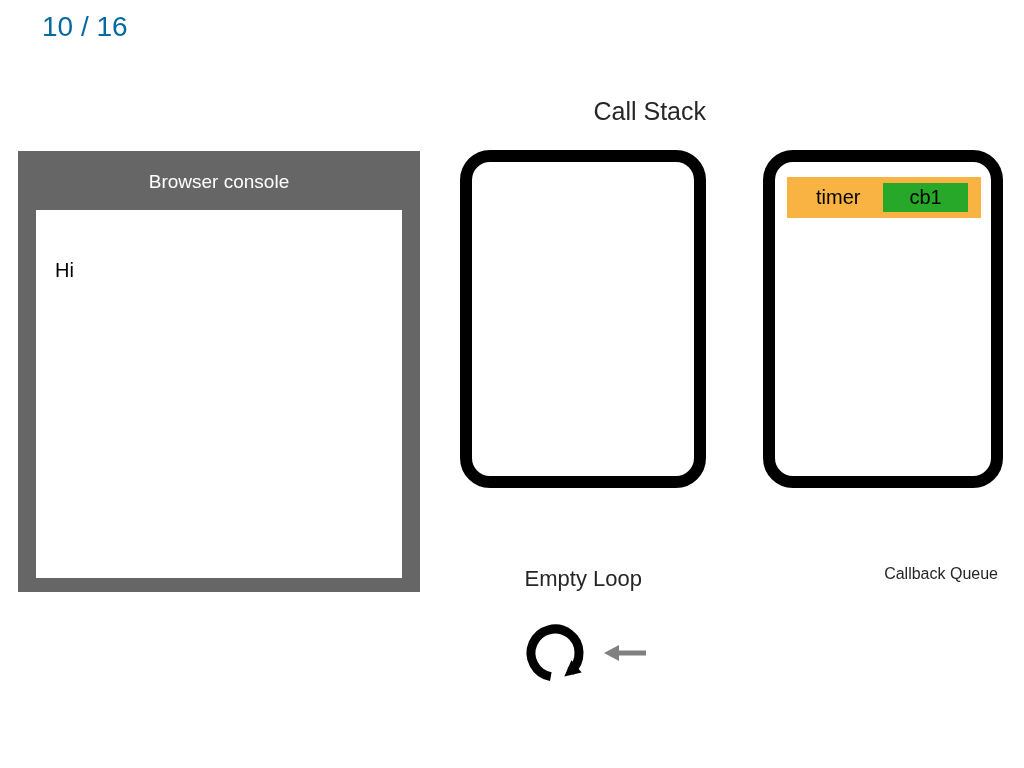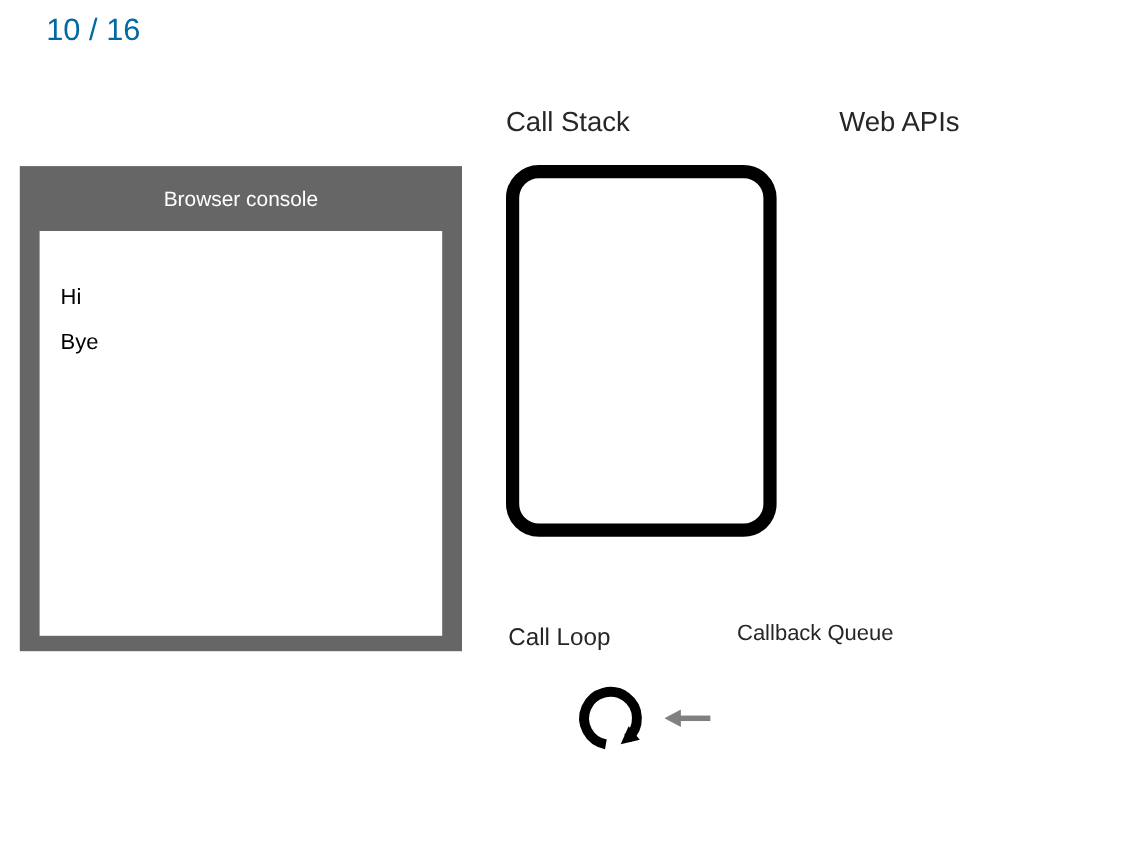--- a/index.html
+++ b/index.html
@@ -68,28 +68,28 @@
     font-size: 20px;
     color: #000000;
     height: 41px;
     display: flex;
     align-items: center;
   }
 
   
   .section-title {
     position: absolute;
-    text-align: left;
+    text-align: right;
     font-size: 25px;
     color: #262626;
   }
   .title-call-stack { left: 460px; top: 97px; width: 246px; }
   .title-web-apis  { left: 763px; top: 97px; width: 240px; }
   .title-event-loop { left: 462px; top: 566px; width: 180px; font-size: 22px; }
-  .title-callback-queue { left: 670px; top: 565px; width: 328px; font-size: 20px; }
+  .title-callback-queue { left: 670px; top: 565px; width: 328px; font-size: 16px; }
 
   
   .rounded-box {
     position: absolute;
     background: #ffffff;
     border: 12px solid #000000;
     border-radius: 30px;
   }
   .call-stack-box { left: 460px; top: 150px; width: 246px; height: 338px; }
   .web-apis-box   { left: 763px; top: 150px; width: 240px; height: 338px; }
@@ -163,30 +163,34 @@
 <body>
 
 <div class="slide">
 
   <div class="page-counter">10 / 16</div>
 
   <div class="console">
     <div class="console-title">Browser console</div>
     <div class="console-screen">
       <div class="console-log">Hi</div>
-      <div class="console-log">Bye</div>
     </div>
   </div>
 
   <div class="section-title title-call-stack">Call Stack</div>
   <div class="rounded-box call-stack-box"></div>
 
-  <div class="section-title title-web-apis">Web APIs</div>
-
-  <div class="section-title title-event-loop">Call Loop</div>
+  <div class="rounded-box web-apis-box">
+    <div class="timer-chip">
+      <span class="timer-label">timer</span>
+      <span class="callback-chip">cb1</span>
+    </div>
+  </div>
+
+  <div class="section-title title-event-loop">Empty Loop</div>
   <svg class="event-loop-icon" viewBox="0 0 70 70" xmlns="http://www.w3.org/2000/svg">
     <defs>
       <marker id="loop-arrowhead" markerUnits="userSpaceOnUse" markerWidth="20" markerHeight="20" refX="10" refY="10" orient="auto">
         <path d="M2,2 L18,10 L2,18 z" fill="#000000"></path>
       </marker>
     </defs>
     <path d="M 30.8 58.6 A 24 24 0 1 1 50.4 53.4" fill="none" stroke="#000000" stroke-width="9" marker-end="url(#loop-arrowhead)"></path>
   </svg>
 
   <svg class="queue-arrow" viewBox="0 0 42 18" xmlns="http://www.w3.org/2000/svg">

